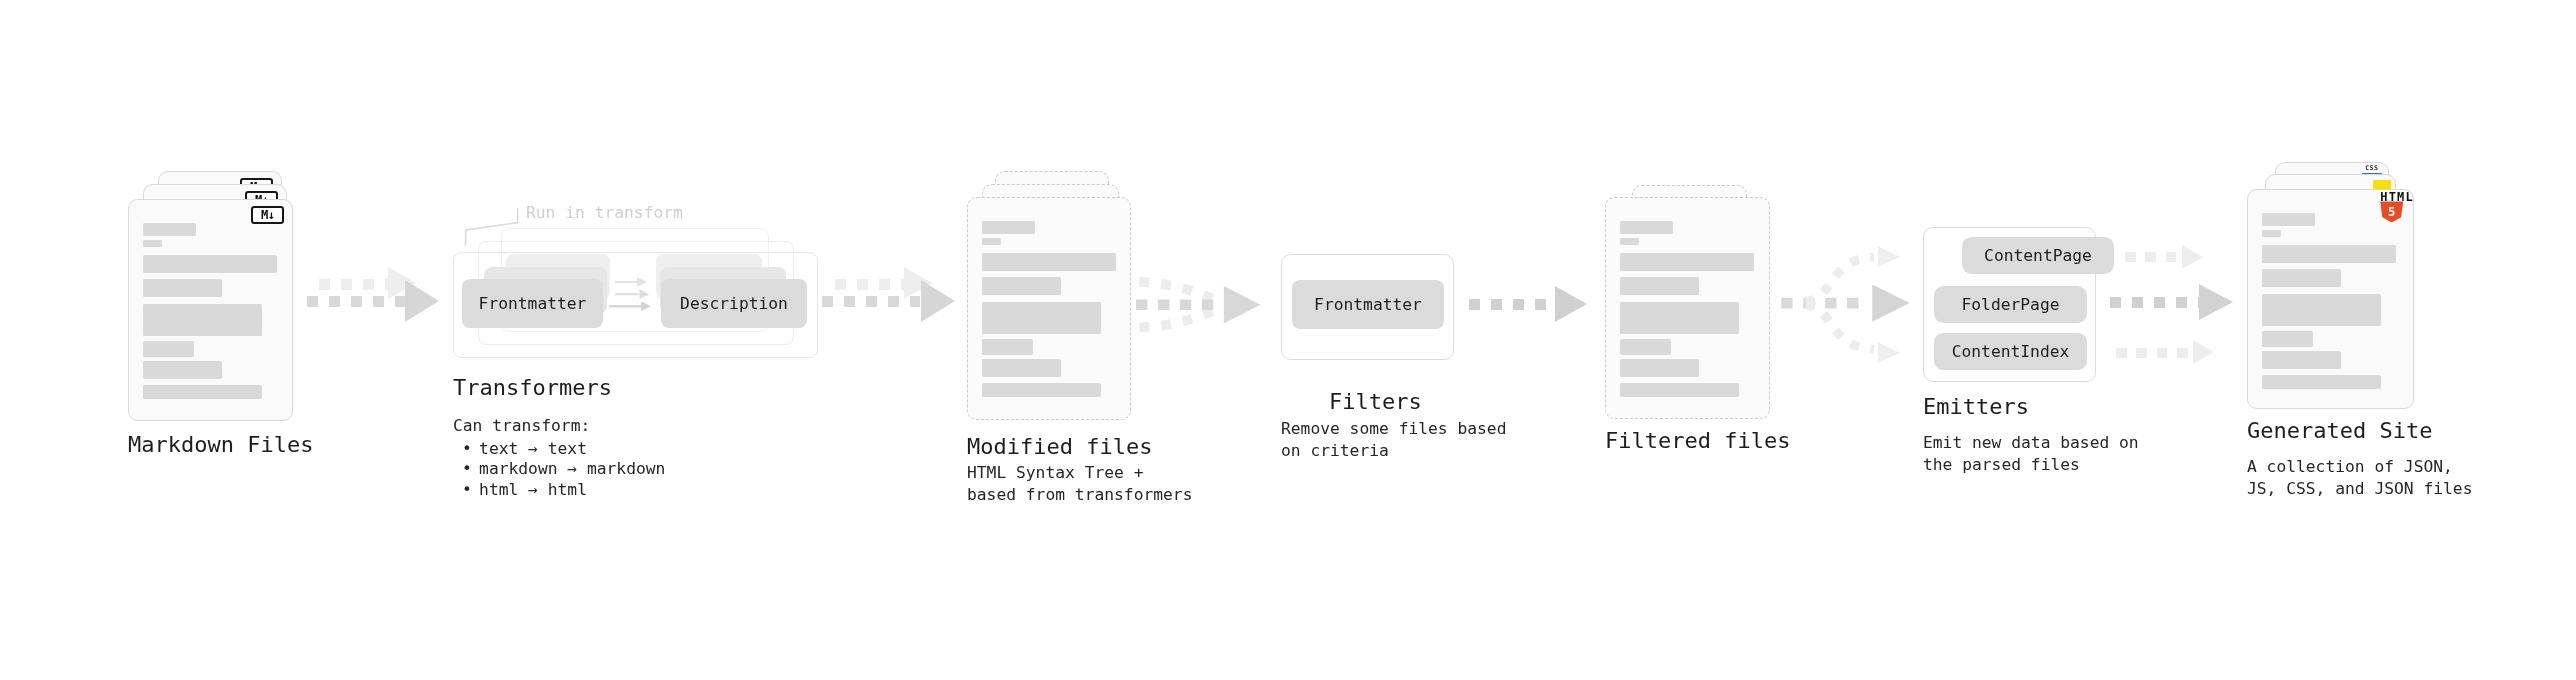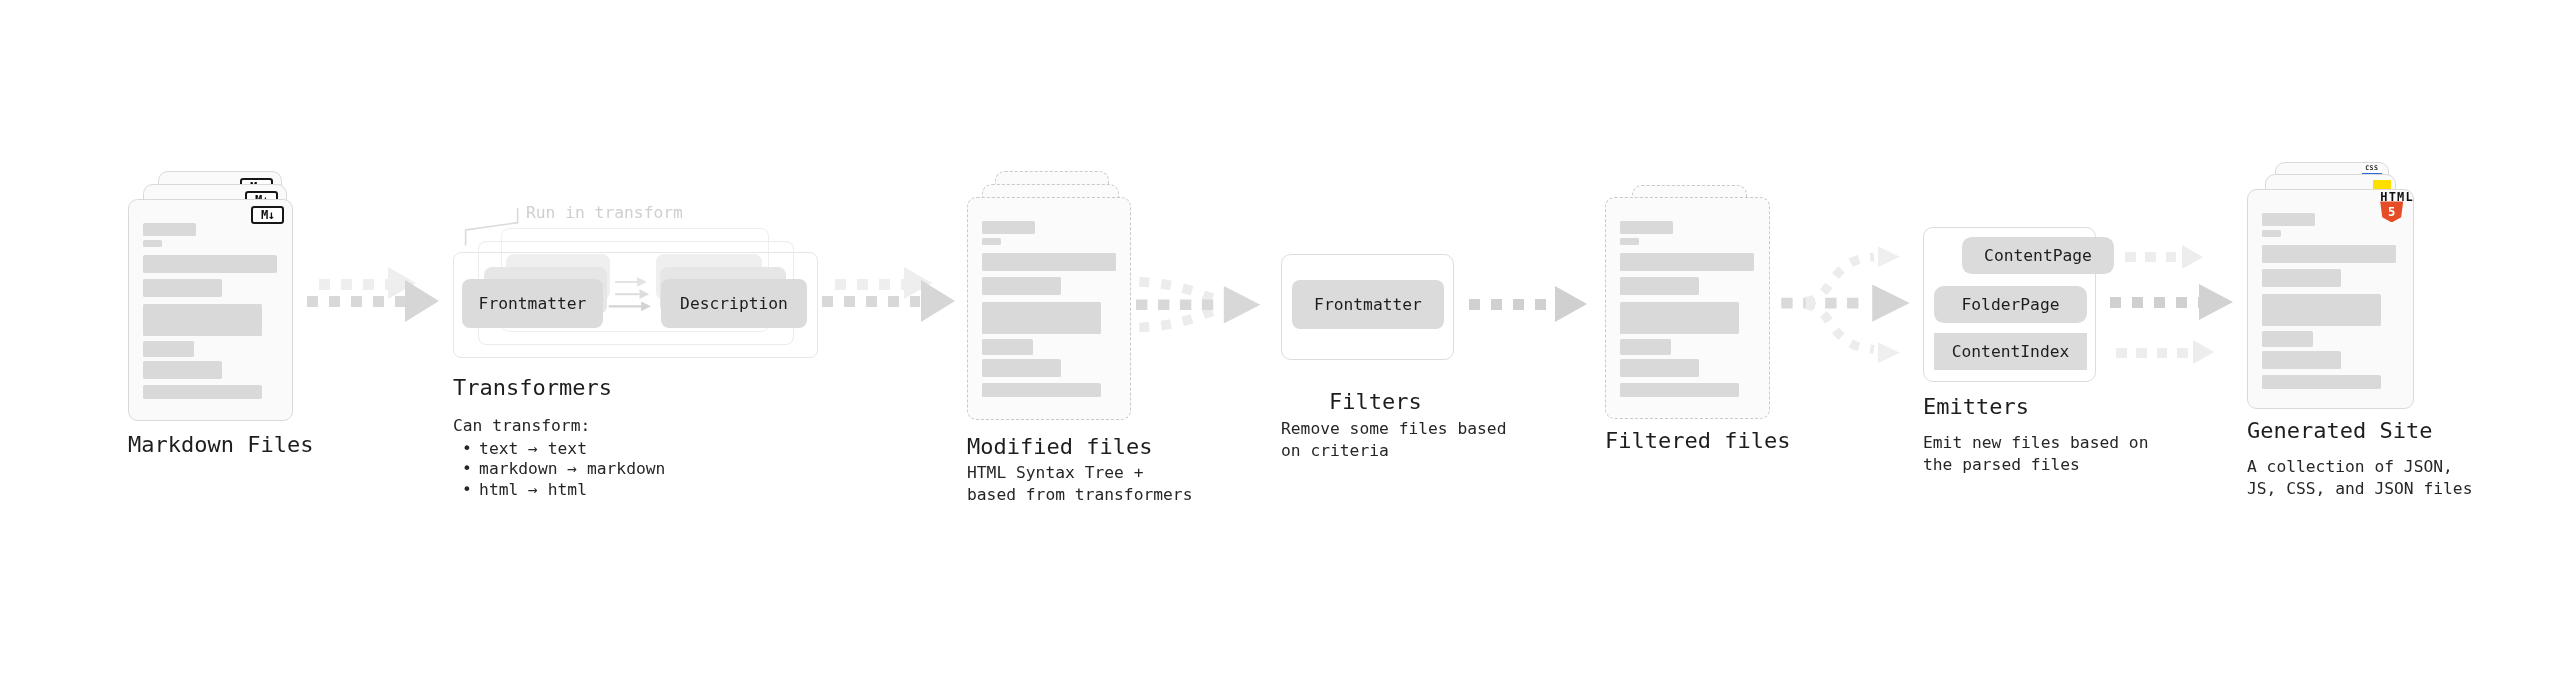--- a/index.html
+++ b/index.html
@@ -170,24 +170,24 @@
       <div class="bar" style="margin-top:4.1px;width:79px;height:18px;"></div>
       <div class="bar" style="margin-top:6.5px;width:119px;height:14px;"></div>
     </div>
     <div class="stage-title" style="left:1605px;top:428px;">Filtered files</div>
   </div>
 
   <div>
     <div class="node-box" style="left:1923px;top:227px;width:173px;height:155px;"></div>
     <div class="node-btn" style="left:1934px;top:237px;width:152px;height:37px;border-radius:9.8px;margin-left:28px;">ContentPage</div>
     <div class="node-btn" style="left:1934px;top:286px;width:153px;height:37px;border-radius:9.8px;">FolderPage</div>
-    <div class="node-btn" style="left:1934px;top:333px;width:153px;height:37px;border-radius:0;">ContentIndex</div>
+    <div class="node-btn" style="left:1934px;top:333px;width:153px;height:37px;border-radius:9px;">ContentIndex</div>
     <div class="stage-title" style="left:1923px;top:394px;">Emitters</div>
     <div class="stage-sub" style="left:1923px;top:432px;">
-      <div>Emit new files based on</div>
+      <div>Emit new data based on</div>
       <div>the parsed files</div>
     </div>
   </div>
 
   <div>
     <div class="dashes xlight" style="left:2125px;top:252px;width:57px;height:9.8px;"></div>
     <div class="tri elight" style="left:2182px;top:245px;"></div>
     <div class="dashes mid" style="left:2110px;top:297px;width:89px;"></div>
     <div class="tri emid" style="left:2199px;top:284px;"></div>
     <div class="dashes xlight" style="left:2116px;top:348px;width:77px;height:9.8px;"></div>

